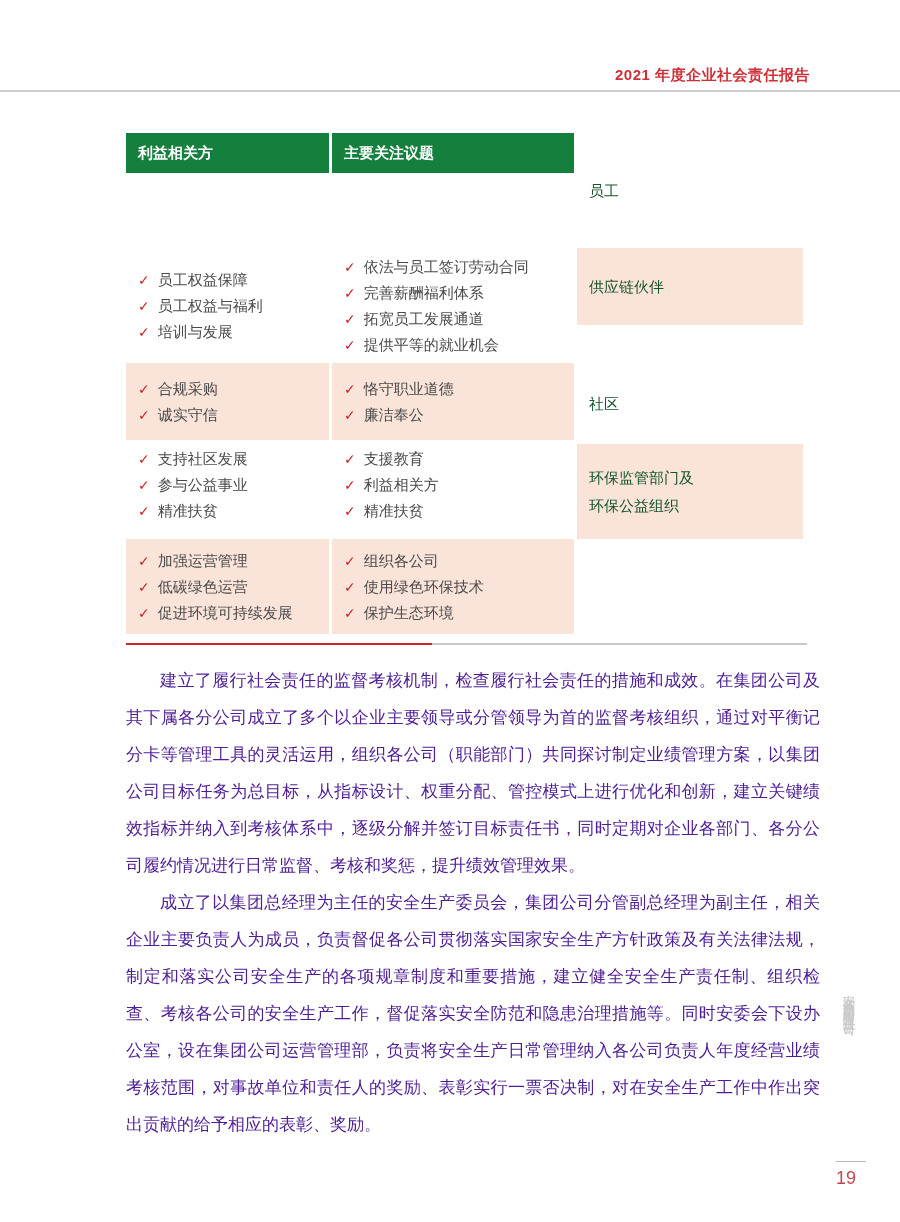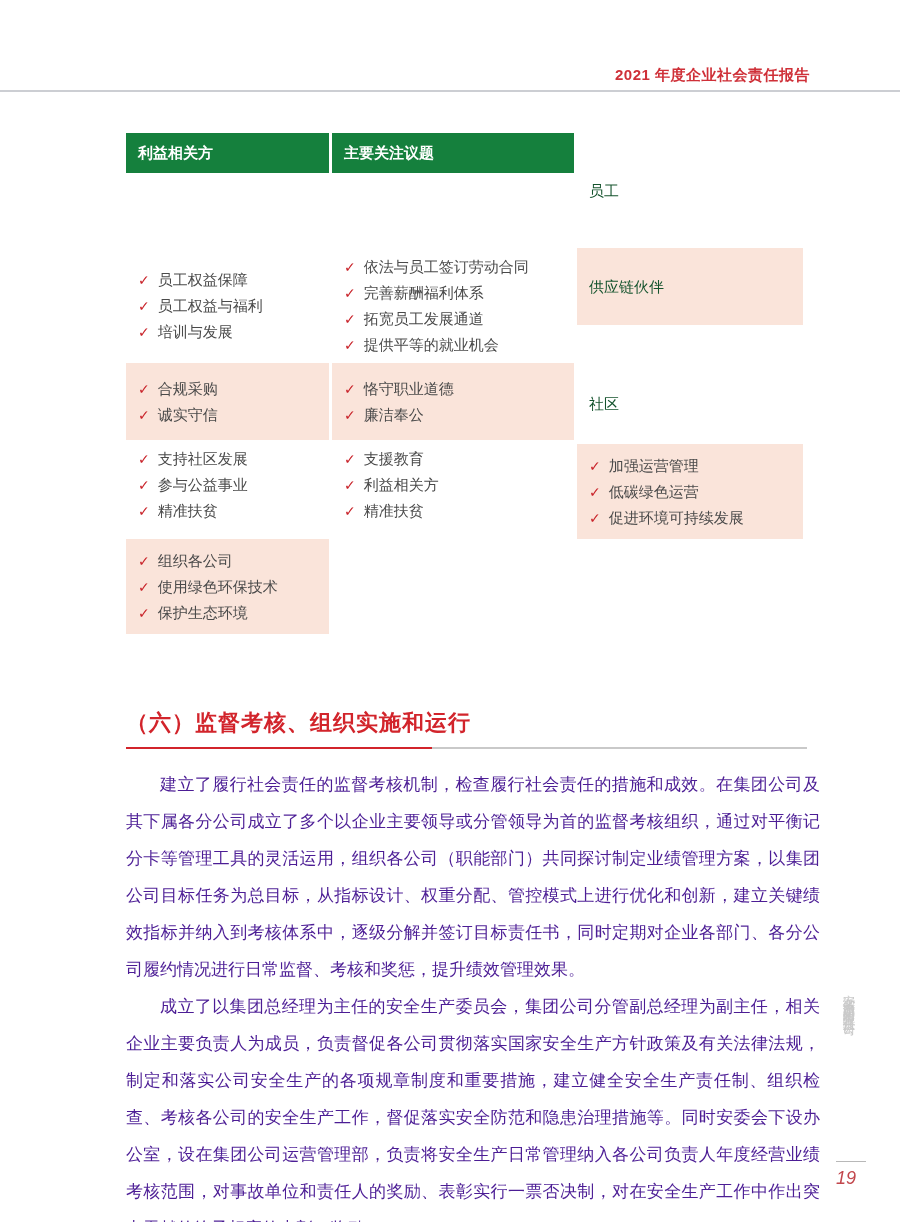--- a/index.html
+++ b/index.html
@@ -121,21 +121,20 @@
     width: 30px;
     height: 1px;
     background: #b8b8b8;
   }
   .page-num {
     position: absolute;
     left: 836px;
     top: 1168px;
     font-size: 18px;
     color: #c2474d;
-    font-style: italic;
   }
 </style>
 </head>
 <body>
 
 <div class="page-header-title">2021 年度企业社会责任报告</div>
 <div class="header-rule"></div>
 
 <div class="main">
 
@@ -230,20 +229,24 @@
           <span class="chk-icon">✓</span>
           <span>利益相关方</span>
         </div>
       <div class="chk-line">
           <span class="chk-icon">✓</span>
           <span>精准扶贫</span>
         </div>
     </div>
 
     <div class="stk-cell stk-body r4 row-pink">
+      <div class="stk-name">环保监管部门及</div>
+      <div class="stk-name">环保公益组织</div>
+    </div>
+    <div class="stk-cell stk-body r4 row-pink">
       <div class="chk-line">
           <span class="chk-icon">✓</span>
           <span>加强运营管理</span>
         </div>
       <div class="chk-line">
           <span class="chk-icon">✓</span>
           <span>低碳绿色运营</span>
         </div>
       <div class="chk-line">
           <span class="chk-icon">✓</span>
@@ -259,21 +262,20 @@
           <span class="chk-icon">✓</span>
           <span>使用绿色环保技术</span>
         </div>
       <div class="chk-line">
           <span class="chk-icon">✓</span>
           <span>保护生态环境</span>
         </div>
     </div>
   </div>
 
-  <div class="section-heading">（六）监督考核、组织实施和运行</div>
   <div class="section-rule"></div>
 
   <div class="body-text">
     <p>建立了履行社会责任的监督考核机制，检查履行社会责任的措施和成效。在集团公司及其下属各分公司成立了多个以企业主要领导或分管领导为首的监督考核组织，通过对平衡记分卡等管理工具的灵活运用，组织各公司（职能部门）共同探讨制定业绩管理方案，以集团公司目标任务为总目标，从指标设计、权重分配、管控模式上进行优化和创新，建立关键绩效指标并纳入到考核体系中，逐级分解并签订目标责任书，同时定期对企业各部门、各分公司履约情况进行日常监督、考核和奖惩，提升绩效管理效果。</p>
     <p>成立了以集团总经理为主任的安全生产委员会，集团公司分管副总经理为副主任，相关企业主要负责人为成员，负责督促各公司贯彻落实国家安全生产方针政策及有关法律法规，制定和落实公司安全生产的各项规章制度和重要措施，建立健全安全生产责任制、组织检查、考核各公司的安全生产工作，督促落实安全防范和隐患治理措施等。同时安委会下设办公室，设在集团公司运营管理部，负责将安全生产日常管理纳入各公司负责人年度经营业绩考核范围，对事故单位和责任人的奖励、表彰实行一票否决制，对在安全生产工作中作出突出贡献的给予相应的表彰、奖励。</p>
   </div>
 
 </div>
 
 <div class="side-company">安徽省旅游集团有限责任公司</div>

